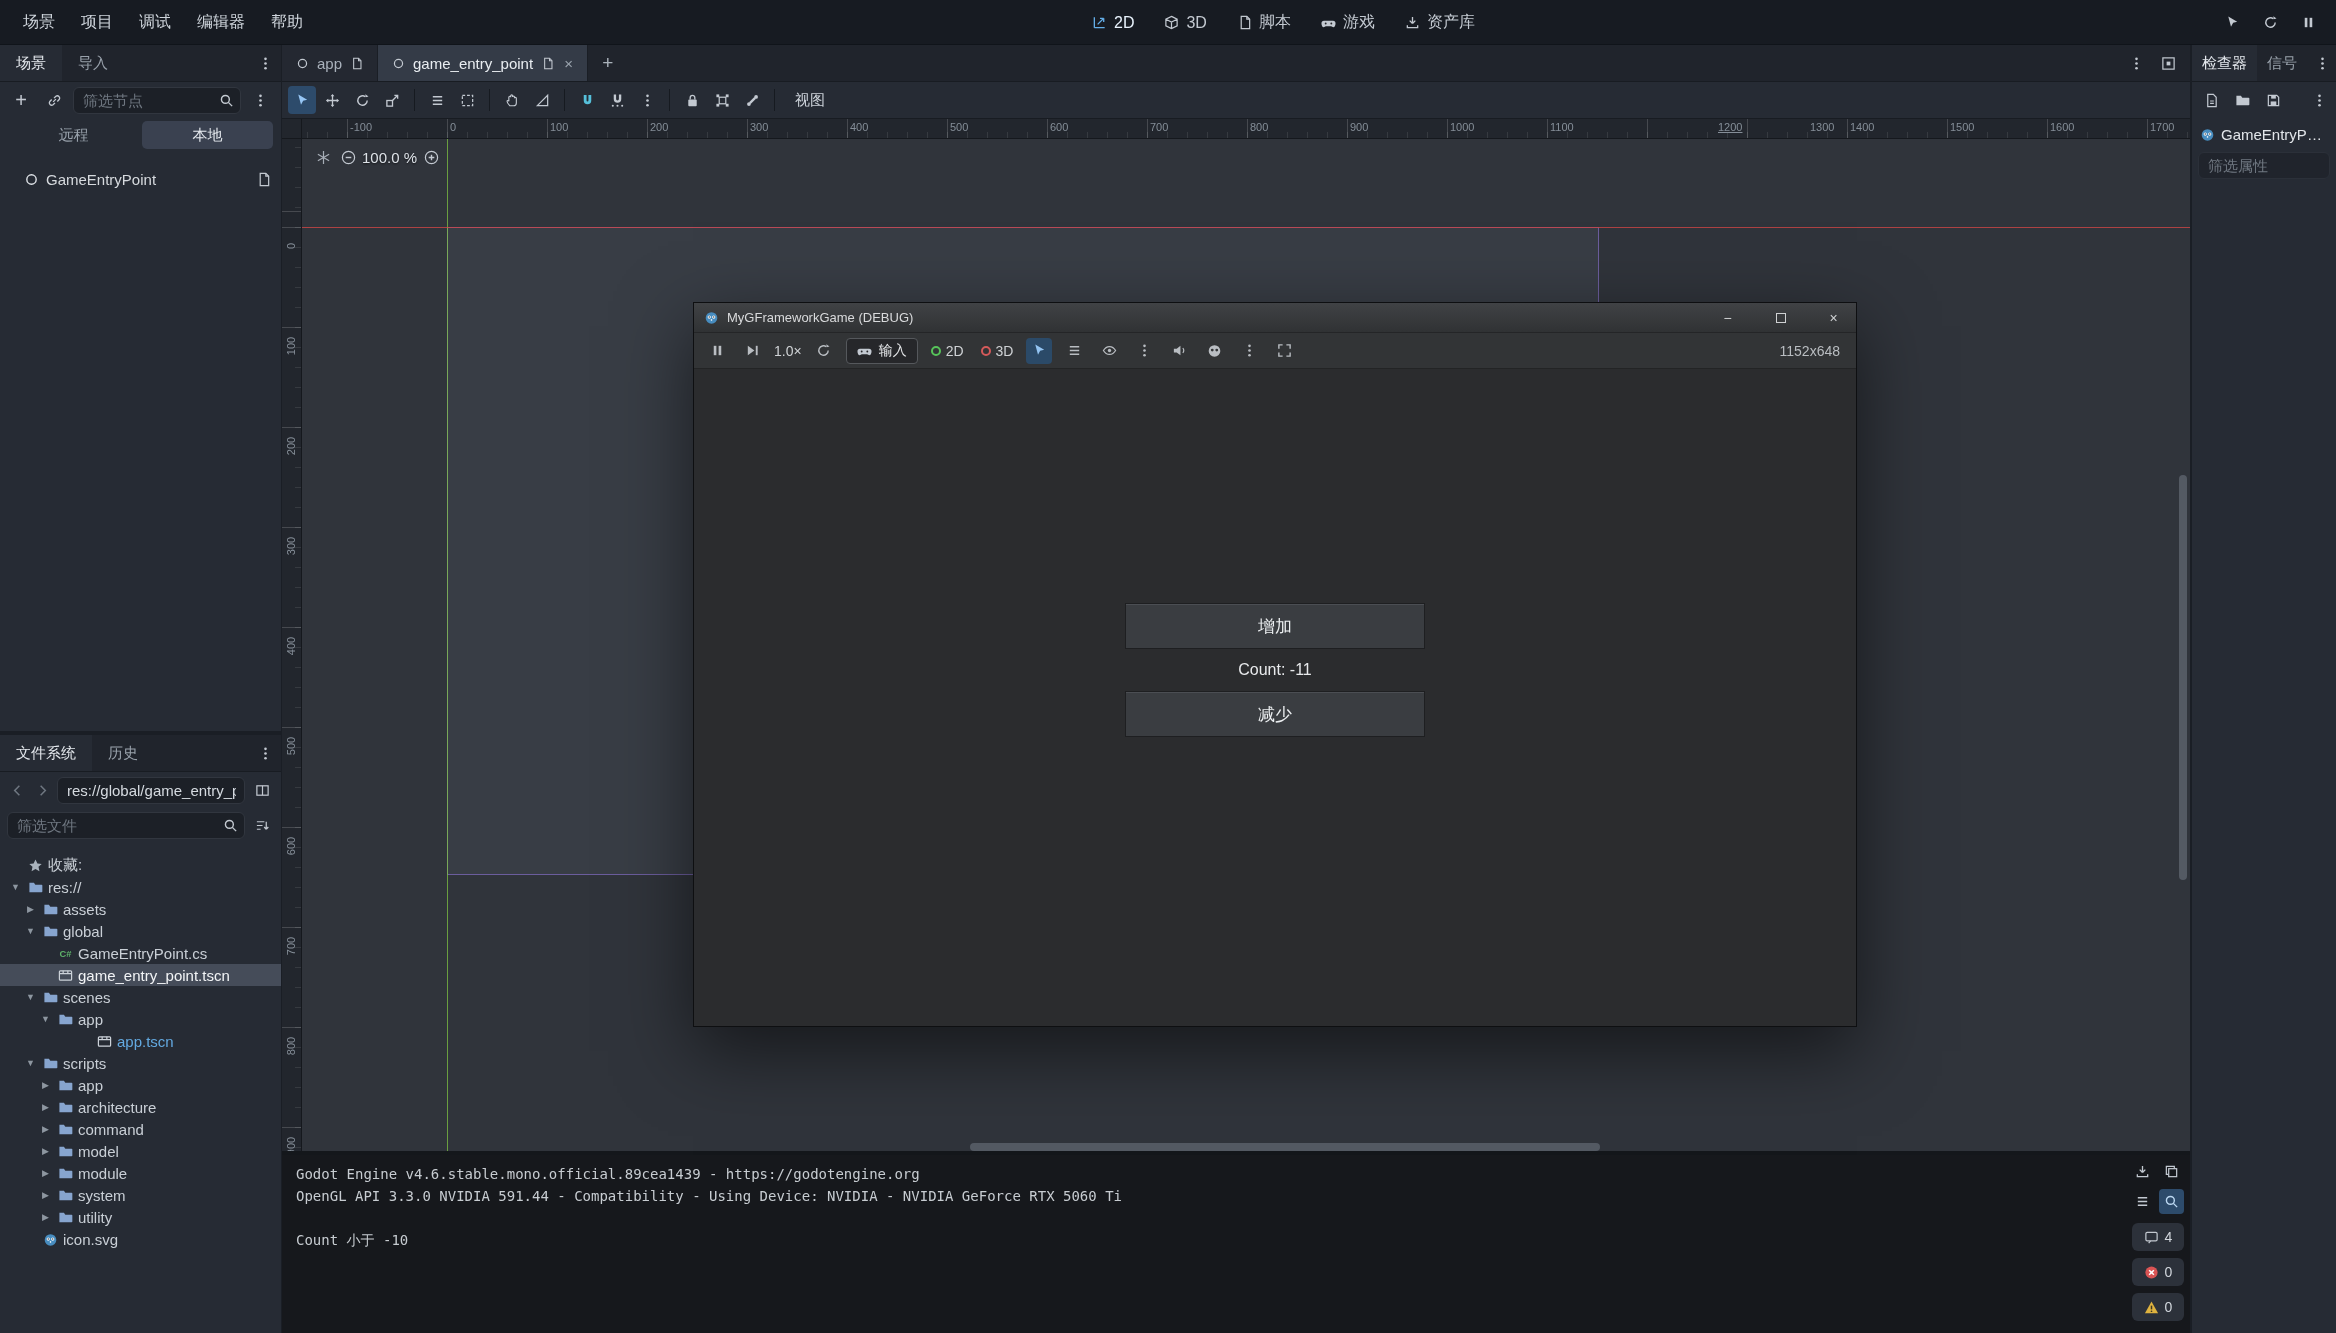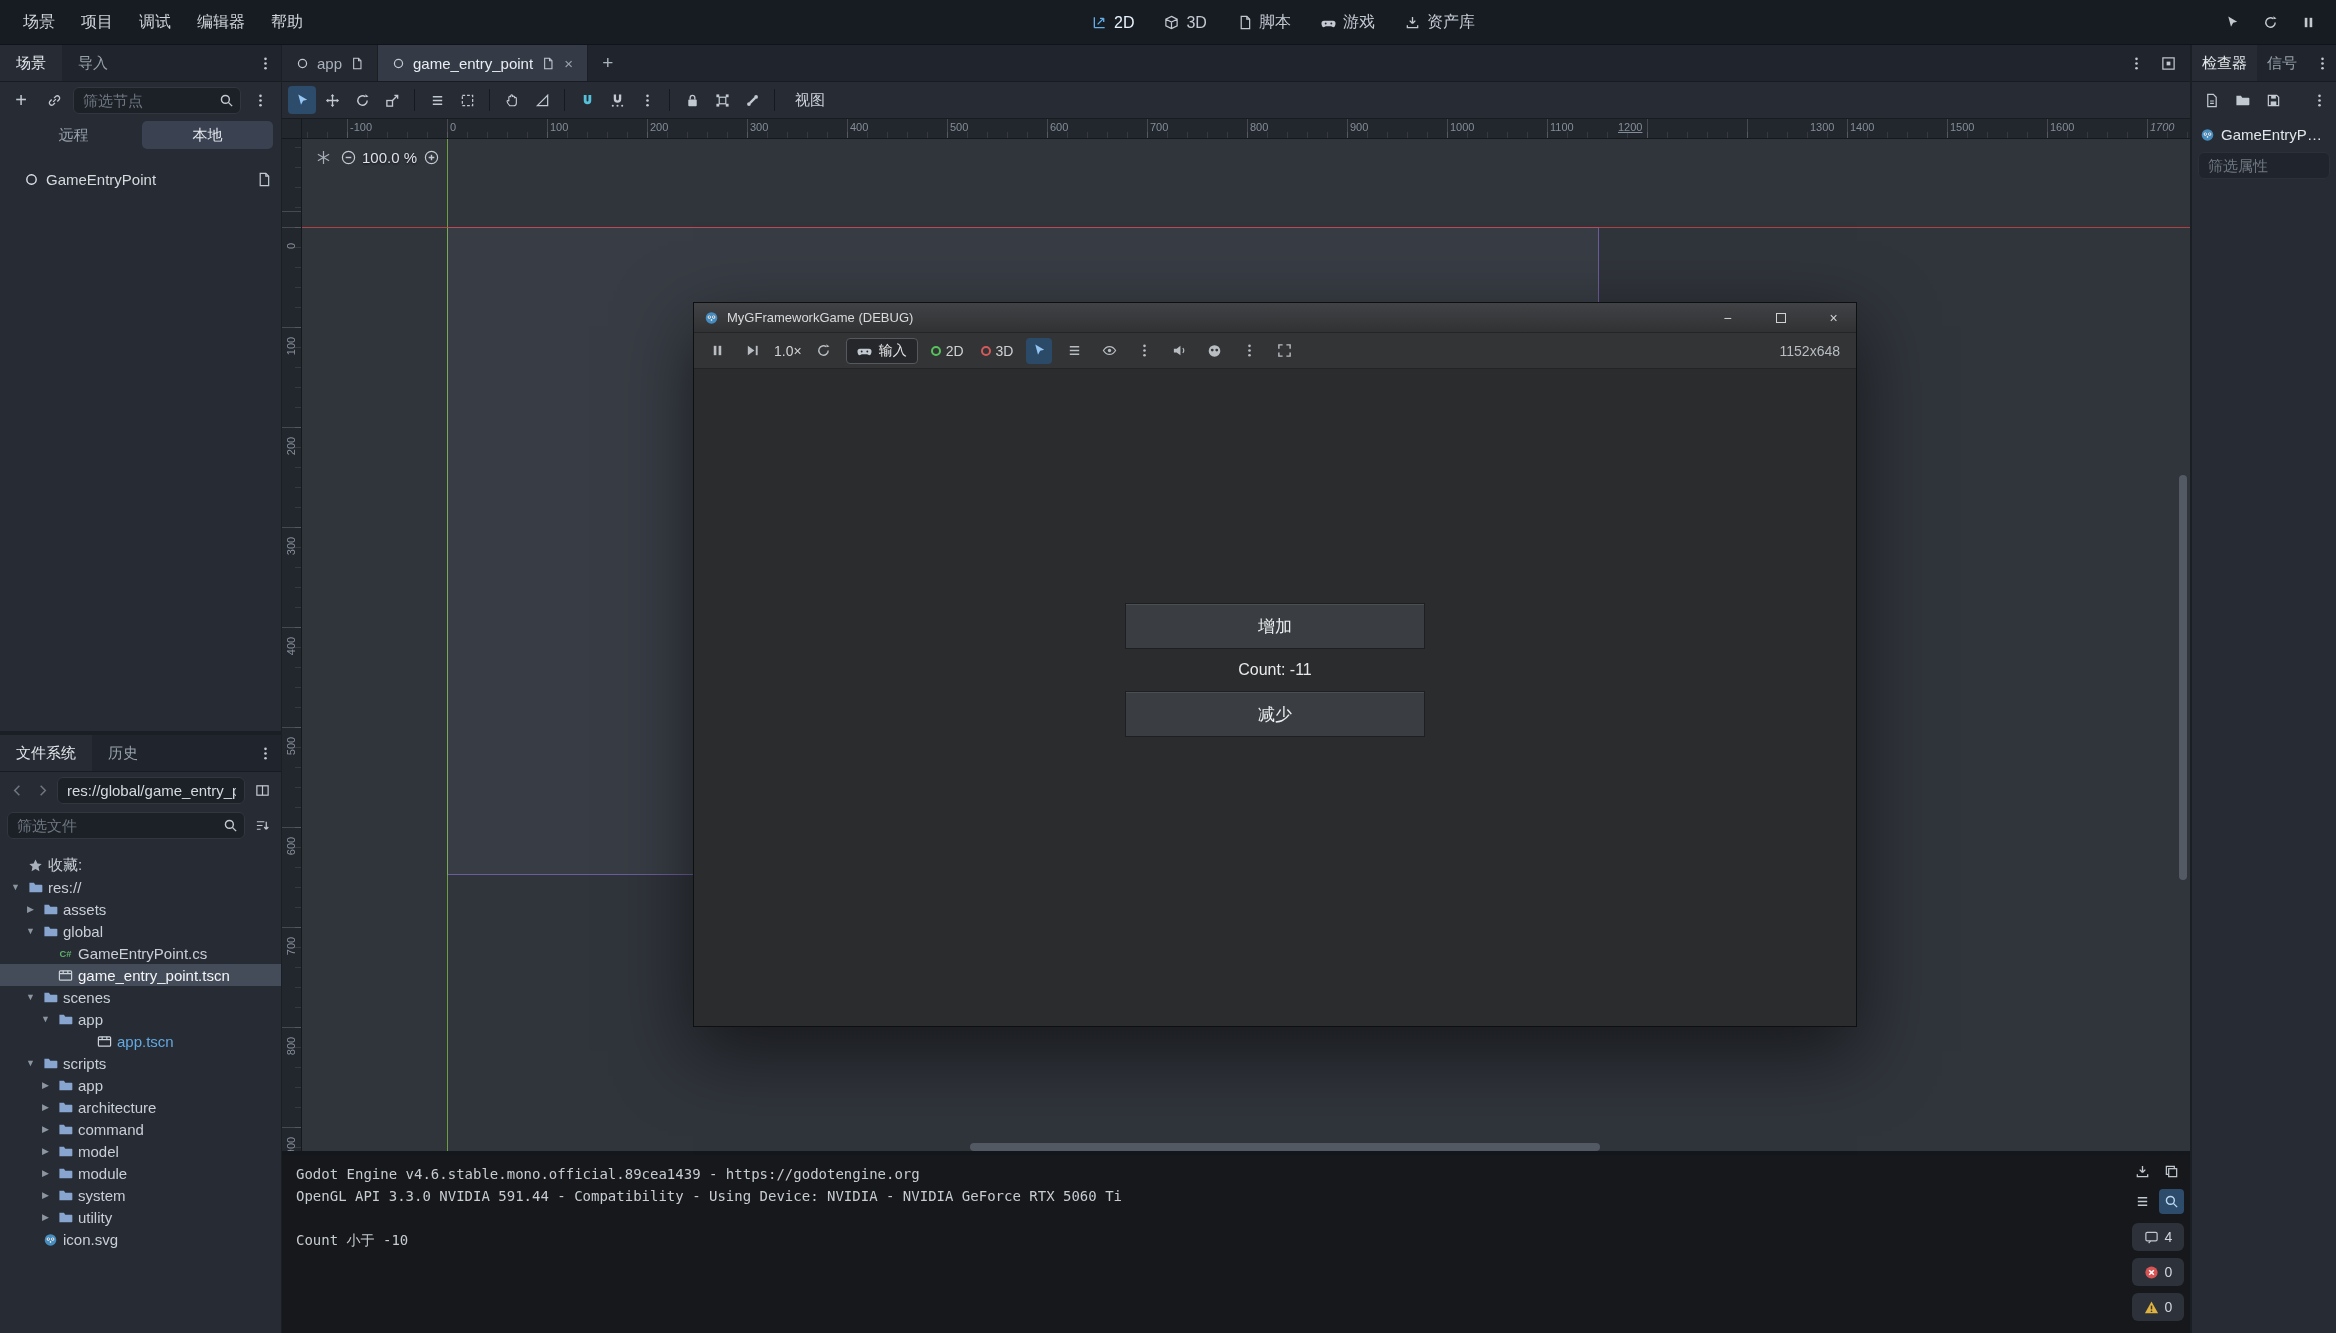--- a/index.html
+++ b/index.html
@@ -723,26 +723,26 @@
         <span class="rl" style="left: 348px;">200</span>
         <span class="rl" style="left: 448px;">300</span>
         <span class="rl" style="left: 548px;">400</span>
         <span class="rl" style="left: 648px;">500</span>
         <span class="rl" style="left: 748px;">600</span>
         <span class="rl" style="left: 848px;">700</span>
         <span class="rl" style="left: 948px;">800</span>
         <span class="rl" style="left: 1048px;">900</span>
         <span class="rl" style="left: 1148px;">1000</span>
         <span class="rl" style="left: 1248px;">1100</span>
-        <span class="rl" style="left: 1316px; text-decoration: underline;">1200</span>
+        <span class="rl" style="left: 1416px; text-decoration: underline;">1200</span>
         <span class="rl" style="left: 1508px;">1300</span>
         <span class="rl" style="left: 1548px;">1400</span>
         <span class="rl" style="left: 1648px;">1500</span>
         <span class="rl" style="left: 1748px;">1600</span>
-        <span class="rl" style="left: 1848px; font-style: italic;">1700</span>
+        <span class="rl" style="left: 1848px;">1700</span>
       </div>
     <div id="ruler-v">
         <span class="rlv" style="top: 100px;">0</span>
         <span class="rlv" style="top: 200px;">100</span>
         <span class="rlv" style="top: 300px;">200</span>
         <span class="rlv" style="top: 400px;">300</span>
         <span class="rlv" style="top: 500px;">400</span>
         <span class="rlv" style="top: 600px;">500</span>
         <span class="rlv" style="top: 700px;">600</span>
         <span class="rlv" style="top: 800px;">700</span>

